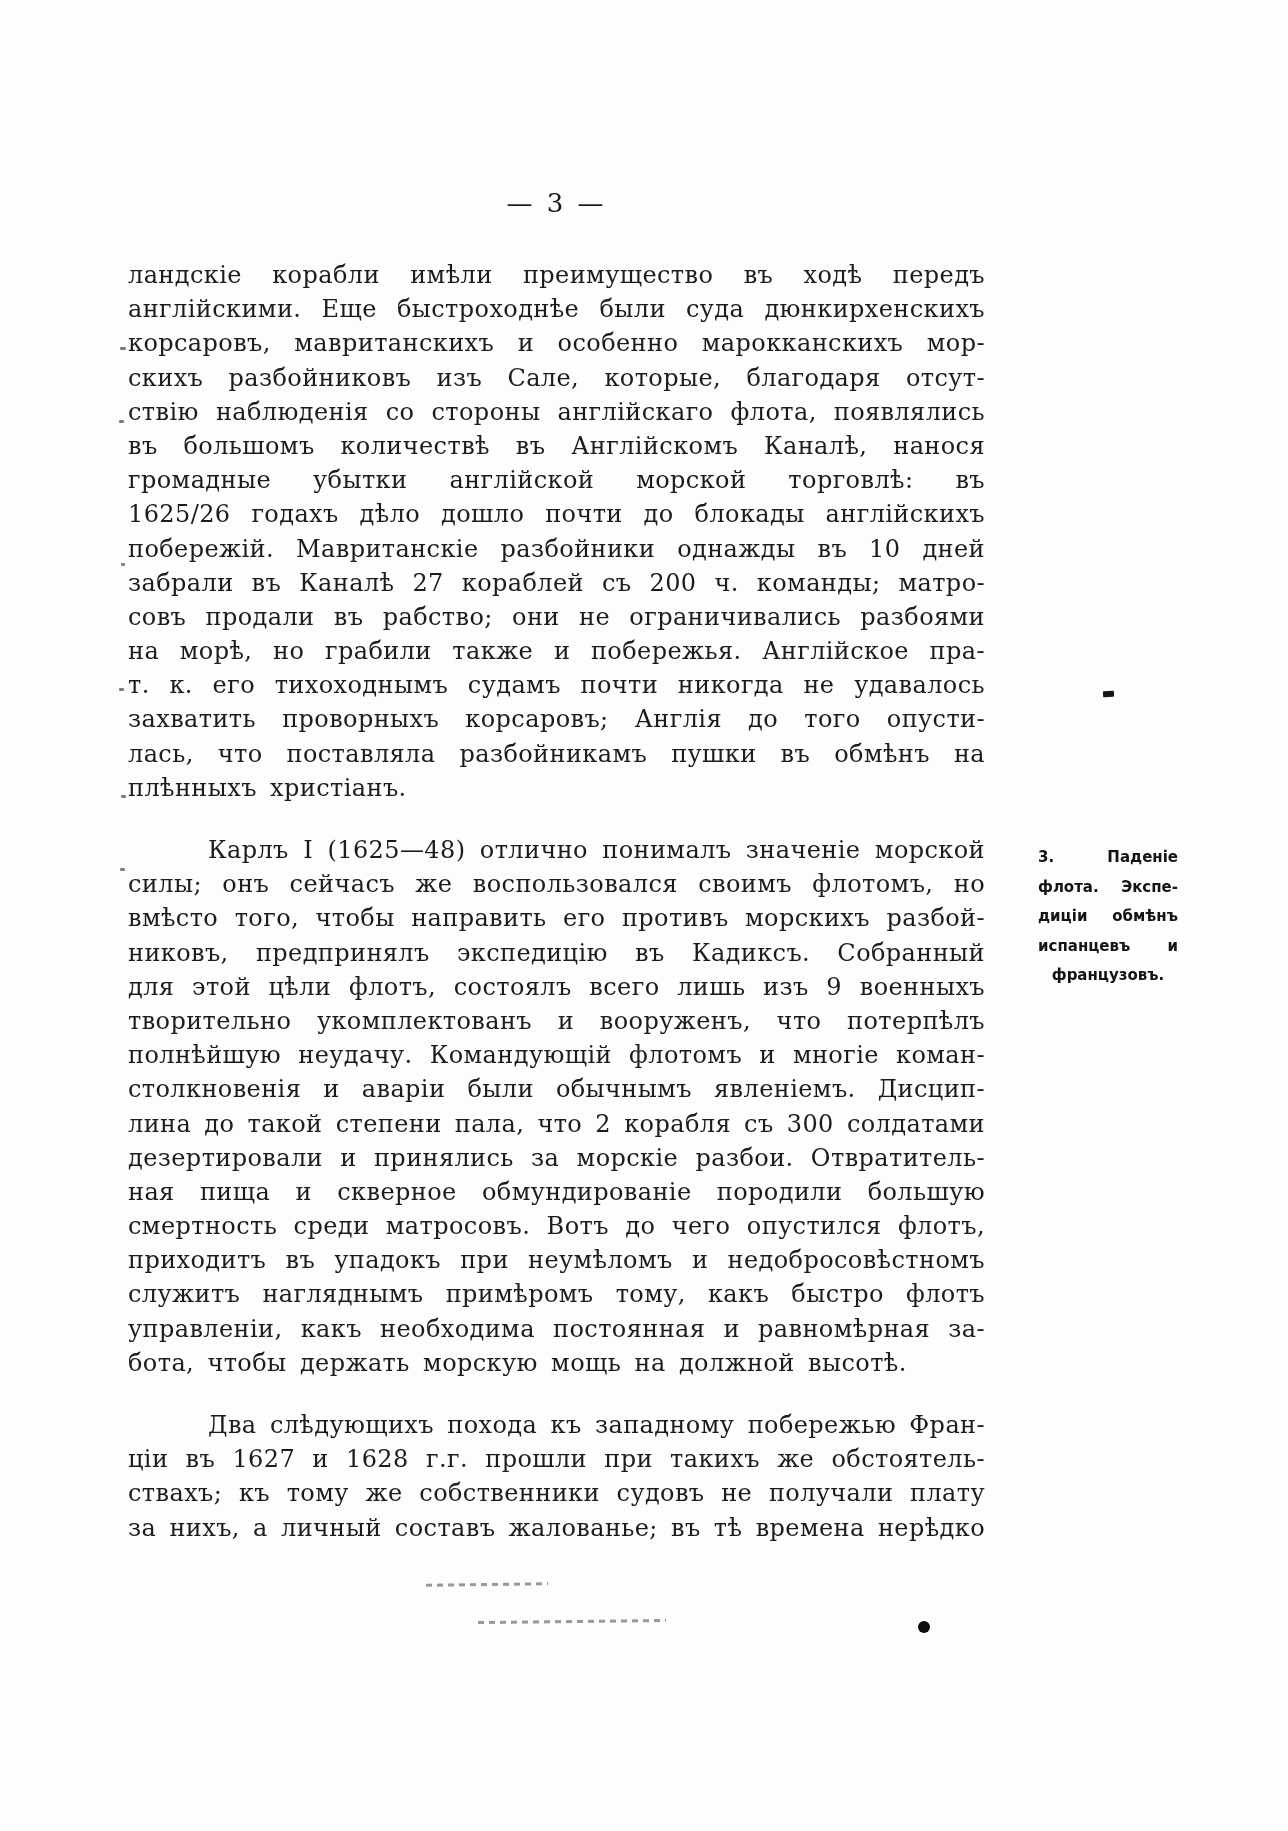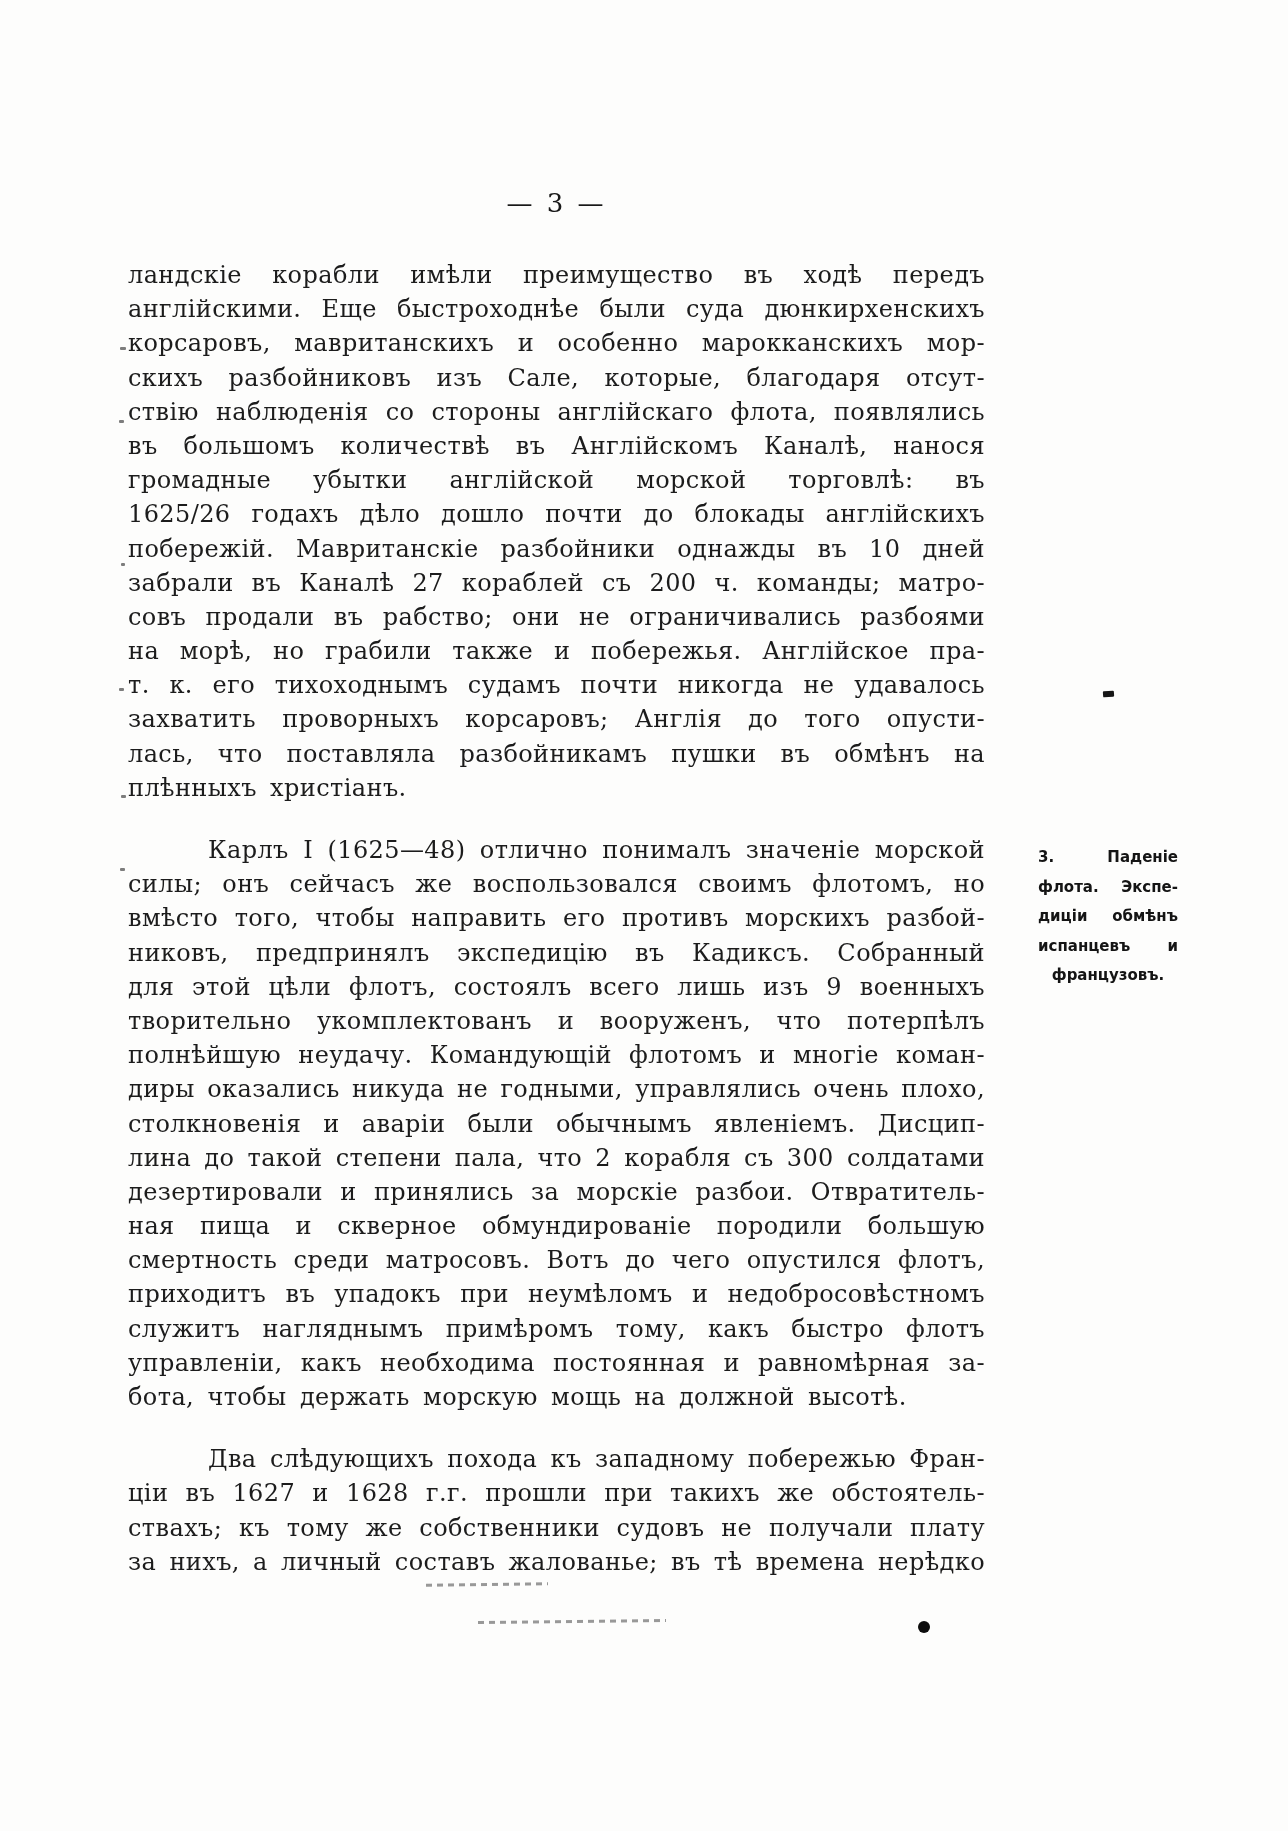--- a/index.html
+++ b/index.html
@@ -80,21 +80,20 @@
       <div class="line">захватить проворныхъ корсаровъ; Англія до того опусти-</div>
       <div class="line">лась, что поставляла разбойникамъ пушки въ обмѣнъ на</div>
       <div class="line lastline">плѣнныхъ христіанъ.</div>
       <div class="line indent">Карлъ I (1625—48) отлично понималъ значеніе морской</div>
       <div class="line">силы; онъ сейчасъ же воспользовался своимъ флотомъ, но</div>
       <div class="line">вмѣсто того, чтобы направить его противъ морскихъ разбой-</div>
       <div class="line">никовъ, предпринялъ экспедицію въ Кадиксъ. Собранный</div>
       <div class="line">для этой цѣли флотъ, состоялъ всего лишь изъ 9 военныхъ</div>
       <div class="line">творительно укомплектованъ и вооруженъ, что потерпѣлъ</div>
       <div class="line">полнѣйшую неудачу. Командующій флотомъ и многіе коман-</div>
-      <div class="line">диры оказались никуда не годными, управлялись очень плохо,</div>
       <div class="line">столкновенія и аваріи были обычнымъ явленіемъ. Дисцип-</div>
       <div class="line">лина до такой степени пала, что 2 корабля съ 300 солдатами</div>
       <div class="line">дезертировали и принялись за морскіе разбои. Отвратитель-</div>
       <div class="line">ная пища и скверное обмундированіе породили большую</div>
       <div class="line">смертность среди матросовъ. Вотъ до чего опустился флотъ,</div>
       <div class="line">приходитъ въ упадокъ при неумѣломъ и недобросовѣстномъ</div>
       <div class="line">служитъ нагляднымъ примѣромъ тому, какъ быстро флотъ</div>
       <div class="line">управленіи, какъ необходима постоянная и равномѣрная за-</div>
       <div class="line lastline">бота, чтобы держать морскую мощь на должной высотѣ.</div>
       <div class="line indent">Два слѣдующихъ похода къ западному побережью Фран-</div>

